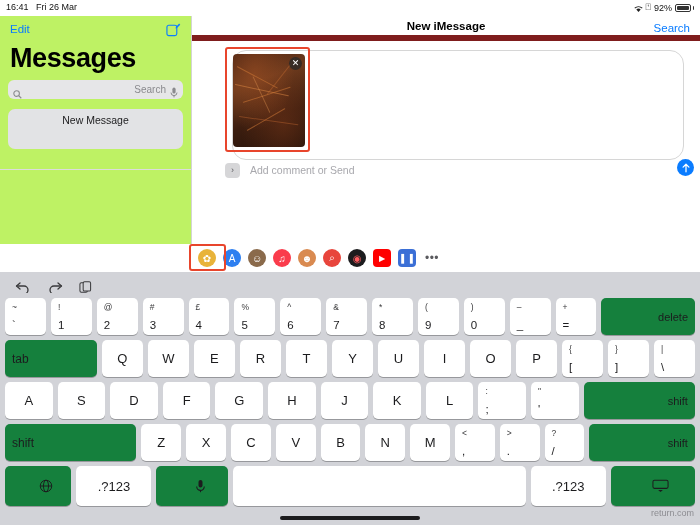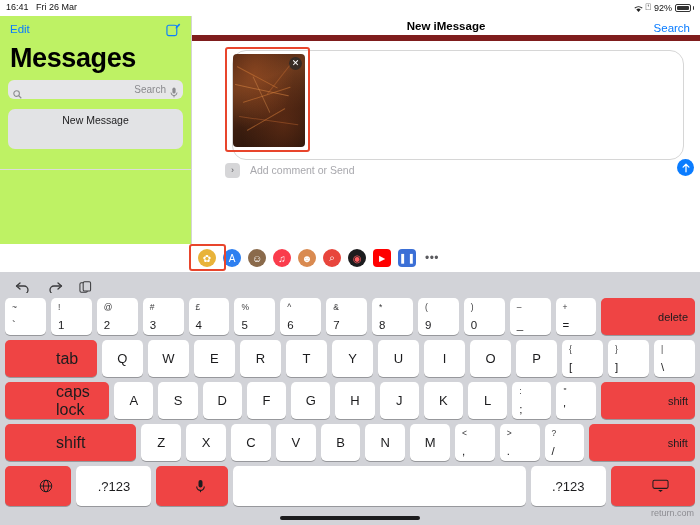--- a/index.html
+++ b/index.html
@@ -141,28 +141,28 @@
   }
   .kb-toolbar svg { display:block; }
   .kb-row { display:flex; gap:5px; margin-bottom:5px; padding:0 2px; }
   .key {
     background:#fff; border-radius:5px; height:37px;
     box-shadow:0 1px 0 rgba(0,0,0,0.28);
     position:relative; flex:1 1 0;
     display:flex; align-items:center; justify-content:center;
     font-size:12.5px; color:#1c1c1e;
   }
-  .key.dark { background:#ef4444;padding-left:16px; }
+  .key.dark { background:#15803d;padding-left:16px; }
   .key .sup {
     position:absolute; left:7px; top:4px; font-size:8.5px; color:#3a3a3c;
   }
   .key .sub {
     position:absolute; left:7px; bottom:4px; font-size:11.5px; color:#1c1c1e;
   }
-  .key .lbl-left { position:absolute; left:7px; top:50%; transform:translateY(-50%); font-size:16px;margin-left:44px; }
+  .key .lbl-left { position:absolute; left:7px; top:50%; transform:translateY(-50%); font-size:12px; }
   .key .lbl-right { position:absolute; right:7px; top:50%; transform:translateY(-50%); font-size:11px; }
   .key .center { font-size:13px; }
   .row-num .key { flex:1 1 0; }
   .key.delete { flex:1.9 1 0; }
   .key.tab { flex:1.85 1 0; }
   .key.capslock { flex:2.25 1 0; }
   .key.return { flex:2.0 1 0; }
   .key.shift-l { flex:2.9 1 0; }
   .key.shift-r { flex:2.25 1 0; }
   .key.space { flex:9 1 0; }
@@ -433,23 +433,20 @@
           <span class="sup">}</span>
           <span class="sub">]</span>
         </div>
       <div class="key">
           <span class="sup">|</span>
           <span class="sub">\</span>
         </div>
     </div>
 
     <div class="kb-row">
-      <div class="key capslock dark">
-          <span class="lbl-left">caps lock</span>
-        </div>
       <div class="key">
           <span class="center">A</span>
         </div>
       <div class="key">
           <span class="center">S</span>
         </div>
       <div class="key">
           <span class="center">D</span>
         </div>
       <div class="key">

